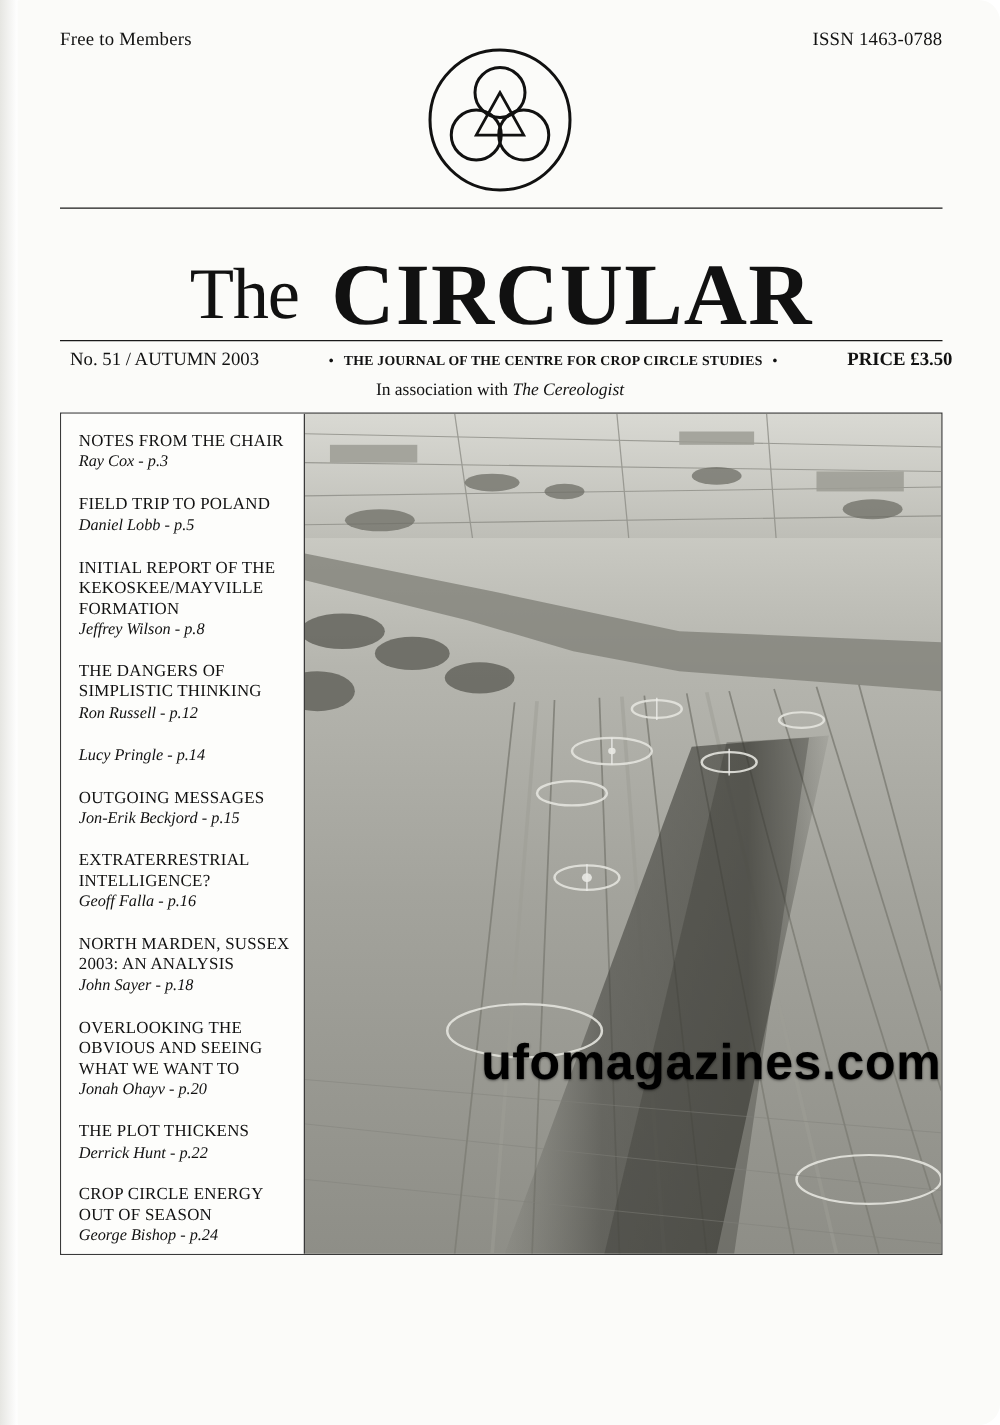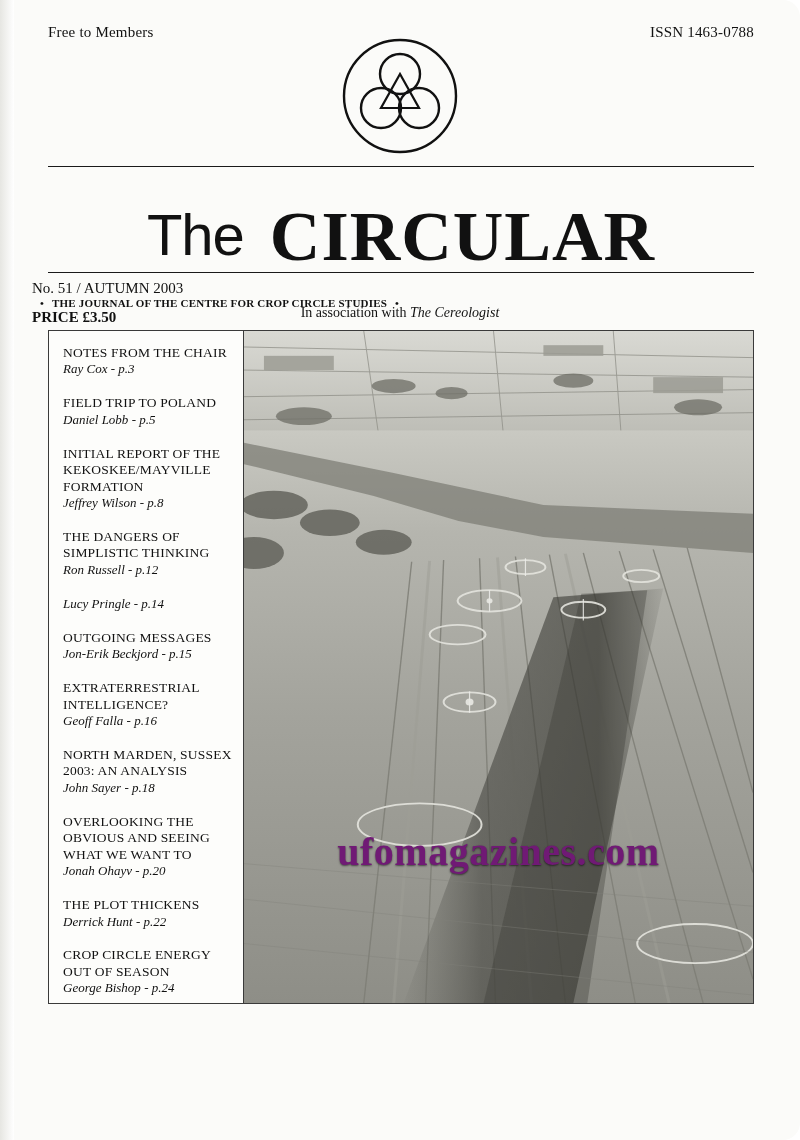--- a/index.html
+++ b/index.html
@@ -59,46 +59,45 @@
     position: absolute;
     left: 48px;
     top: 172px;
     width: 706px;
     height: 98px;
     display: flex;
     align-items: flex-end;
     justify-content: center;
   }
   .title-the {
-    font-family: Liberation Sans, sans-serif;
+    font-family: Liberation Serif, serif;
     font-size: 58px;
     line-height: 1;
     margin-right: 10px;
     padding-bottom: 6px;
     letter-spacing: -1px;
   }
   .title-main {
     font-family: Liberation Serif, serif;
     font-weight: bold;
     font-size: 70px;
     line-height: 0.95;
     letter-spacing: 1px;
     margin-left: 16px;
   }
 
   .issue-row {
     position: absolute;
-    left: 32px;
+    left: 56px;
     top: 280px;
     width: 706px;
     display: flex;
     align-items: baseline;
     justify-content: space-between;
     font-size: 15px;
-    flex-direction: column;
   }
   .issue-left { white-space: nowrap; }
   .issue-center {
     font-size: 11px;
     font-weight: bold;
     letter-spacing: 0.2px;
     white-space: nowrap;
   }
   .issue-right { white-space: nowrap; font-weight: bold; }
   .bullet { padding: 0 8px; }
@@ -154,25 +153,25 @@
     overflow: hidden;
     background: #9a9a95;
   }
   .photo svg { display: block; width: 100%; height: 100%; }
 
   .watermark {
     position: absolute;
     left: 0;
     right: 0;
     top: 497px;
-    text-align: center;
-    font-family: Liberation Serif, serif;
+    text-align: right;
+    font-family: Liberation Sans, sans-serif;
     font-size: 40px;
     font-weight: bold;
-    color: #701a75;
+    color: #000000;
     letter-spacing: 0.5px;
     text-shadow: 0 1px 2px rgba(0,0,0,0.55);
     pointer-events: none;
   }
 
   
   .edge-strip {
     position: absolute;
     left: 0; top: 0;
     width: 14px; height: 1140px;

